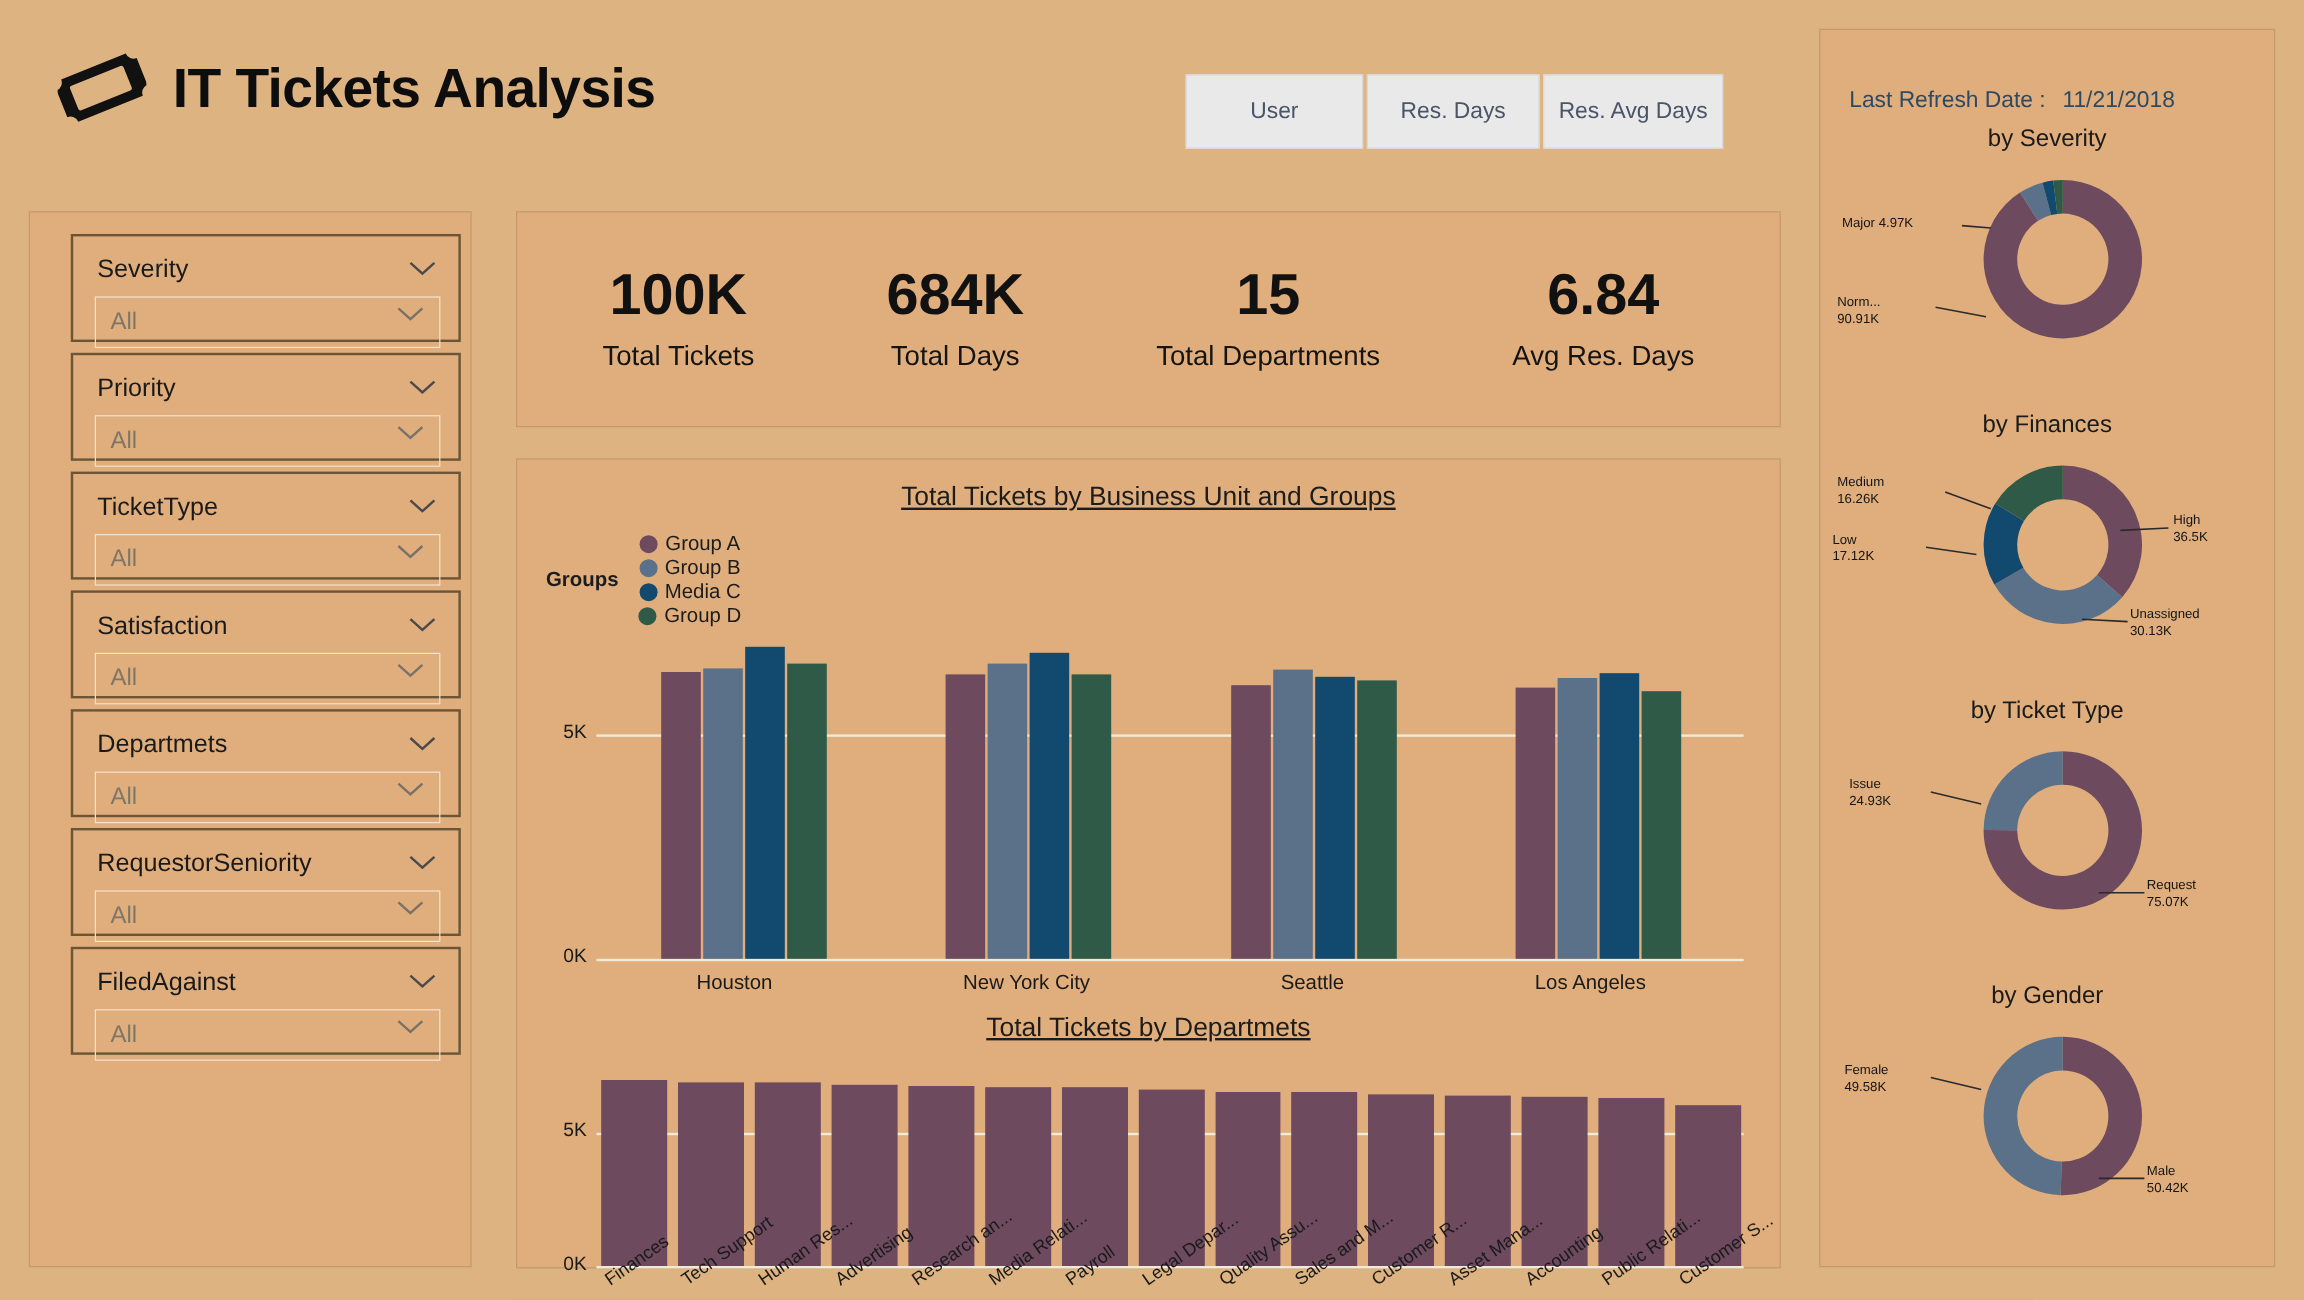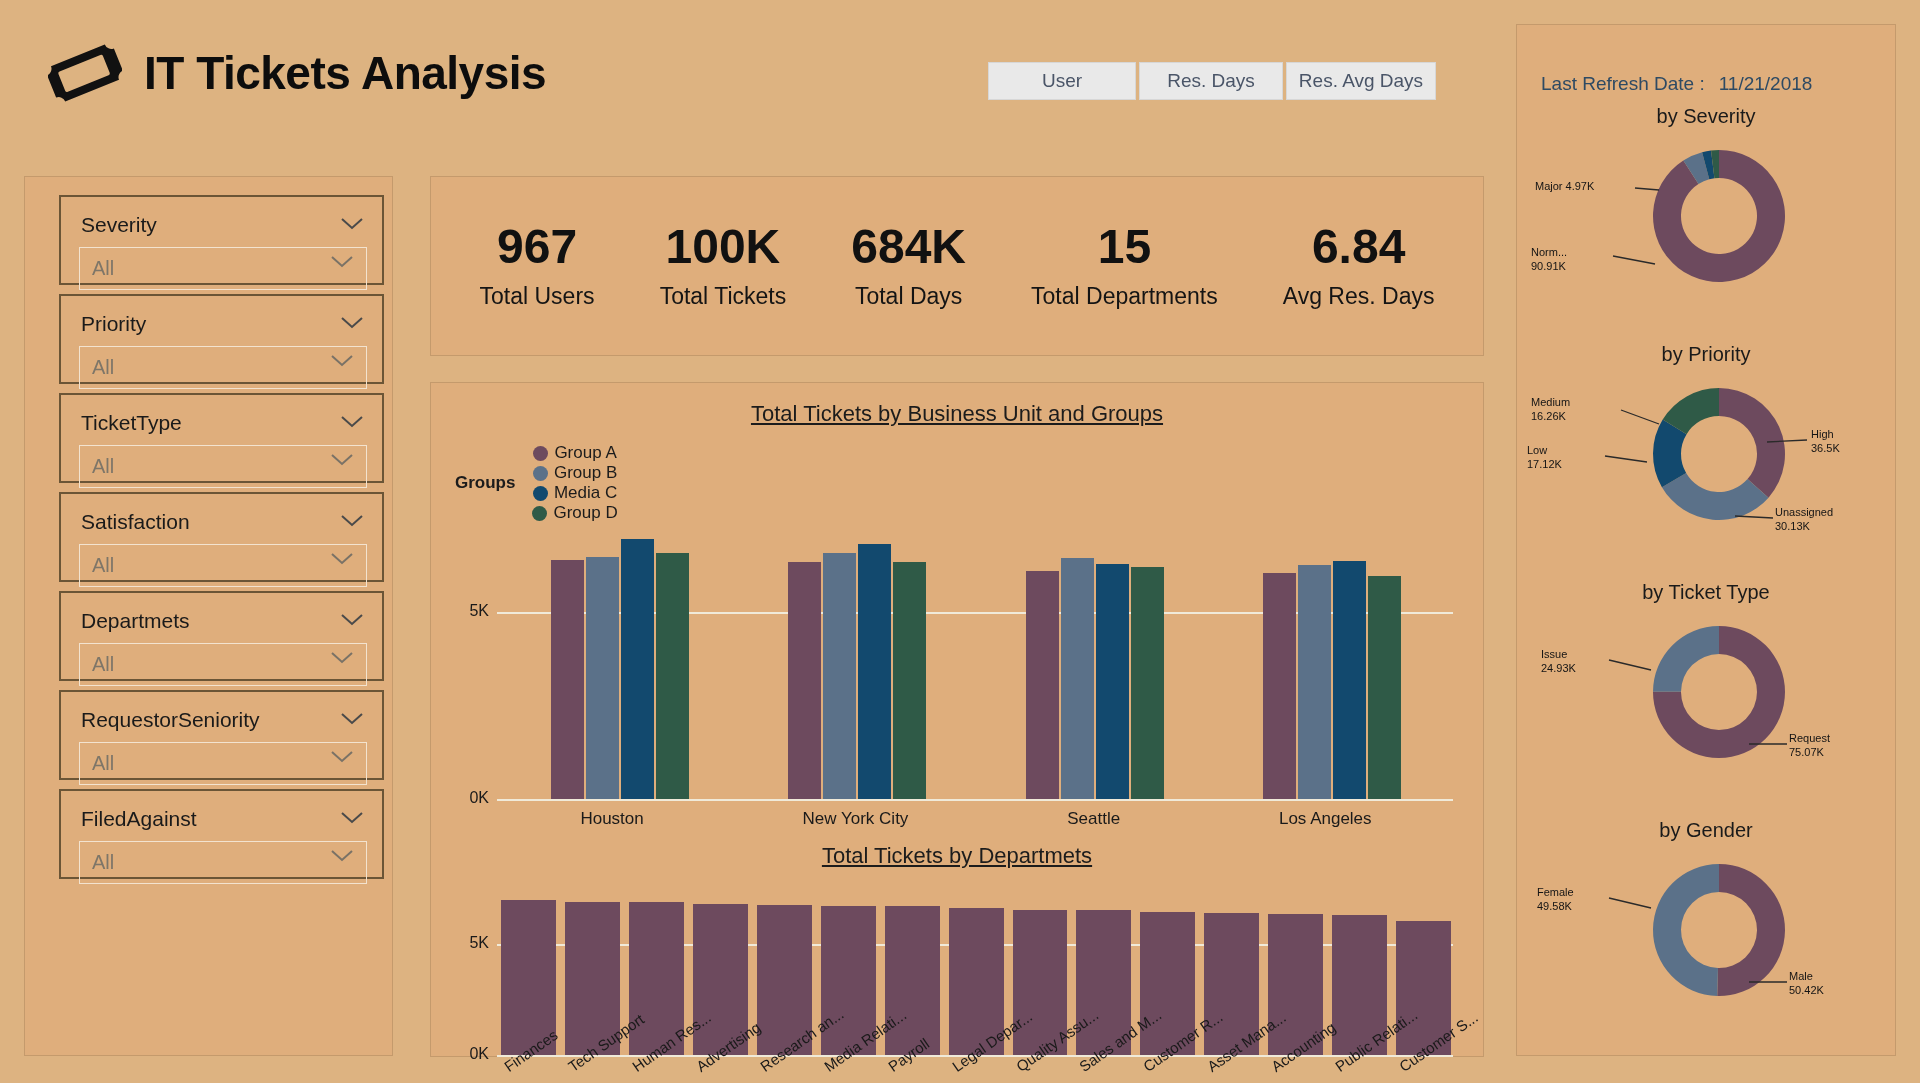--- a/index.html
+++ b/index.html
@@ -12,21 +12,21 @@
   .page { position: relative; width: 1920px; height: 1083px; background: #ddb381; }
 
   
   .header { position: absolute; left: 0; top: 0; width: 1500px; height: 150px; }
   .brand { position: absolute; left: 48px; top: 40px; display: flex; align-items: center; gap: 22px; }
   .ticket-icon { width: 74px; height: 66px; }
   .brand-title { font-size: 46px; font-weight: bold; color: #0d0d0d; letter-spacing: -0.5px; white-space: nowrap; }
 
   .tabs { position: absolute; left: 988px; top: 62px; display: flex; gap: 3px; }
   .tab { background: #e9e9e9; border: 1px solid #d7d7d7; color: #4a5568;
-         font-size: 19px; padding: 7px 0; text-align: center; cursor: pointer; }
+         font-size: 19px; padding: 19px 0; text-align: center; cursor: pointer; }
   .tab-user { width: 148px; }
   .tab-res { width: 144px; }
   .tab-avg { width: 150px; }
 
   
   .sidebar { position: absolute; left: 24px; top: 176px; width: 369px; height: 880px;
              background: #dfae7c; border: 1px solid #c49a6c; }
   .filter { position: absolute; left: 34px; width: 325px; height: 90px;
             border: 2px solid #6b5536; background: transparent; }
   .filter-label { position: absolute; left: 20px; top: 16px; font-size: 21px; color: #1a1a1a; }
@@ -225,24 +225,20 @@
             <svg class="chev chev-lt" width="24" height="14" viewBox="0 0 24 14">
               <path d="M2 2 L12 11 L22 2"></path>
             </svg>
           </span>
      </div>
       </div>
     </div>
 
   <div class="kpi-panel">
     <div class="kpi-row" id="kpi-row">
-        <div class="kpi">
-          <div class="kpi-value">967</div>
-                 <div class="kpi-label">Total Users</div>
-        </div>
         <div class="kpi">
           <div class="kpi-value">100K</div>
                  <div class="kpi-label">Total Tickets</div>
         </div>
         <div class="kpi">
           <div class="kpi-value">684K</div>
                  <div class="kpi-label">Total Days</div>
         </div>
         <div class="kpi">
           <div class="kpi-value">15</div>
@@ -409,21 +405,21 @@
             </svg>
                <svg style="position:absolute;left:0;top:0;" width="380" height="190">
                  <path class="leader" d="M118 60 L142 62"></path>
               <path class="leader" d="M96 128 L138 136"></path>
                </svg>
                <div class="dlabel" style="left:18px;top:52px">Major 4.97K</div>
             <div class="dlabel" style="left:14px;top:118px">Norm...<br>90.91K</div>
              </div>
            </div>
         <div class="donut-block">
-             <div class="donut-title">by Priority</div>
+             <div class="donut-title">by Finances</div>
              <div class="donut-holder">
                <svg class="donut-svg" width="160" height="160" viewBox="0 0 160 160">
               <path d="M80 14 A66 66 0 0 1 129.51733803728112 123.63522927293532 L108.50998250631338 105.12331382381124 A38 38 0 0 0 80 42 Z" fill="#6d4a5e"></path>
               <path d="M129.51733803728112 123.63522927293532 A66 66 0 0 1 22.932375622361818 113.15548593962689 L47.14288293408711 99.08952220766398 A38 38 0 0 0 108.50998250631338 105.12331382381124 Z" fill="#5b7189"></path>
               <path d="M22.932375622361818 113.15548593962689 A66 66 0 0 1 23.707612222218536 45.54470899446821 L47.589231279459156 60.16210517863321 A38 38 0 0 0 47.14288293408711 99.08952220766398 Z" fill="#12496e"></path>
               <path d="M23.707612222218536 45.54470899446821 A66 66 0 0 1 79.99999999999999 14 L80 42 A38 38 0 0 0 47.589231279459156 60.16210517863321 Z" fill="#2f5a47"></path>
             </svg>
                <svg style="position:absolute;left:0;top:0;" width="380" height="190">
                  <path class="leader" d="M104 44 L142 58"></path>
               <path class="leader" d="M88 90 L130 96"></path>

